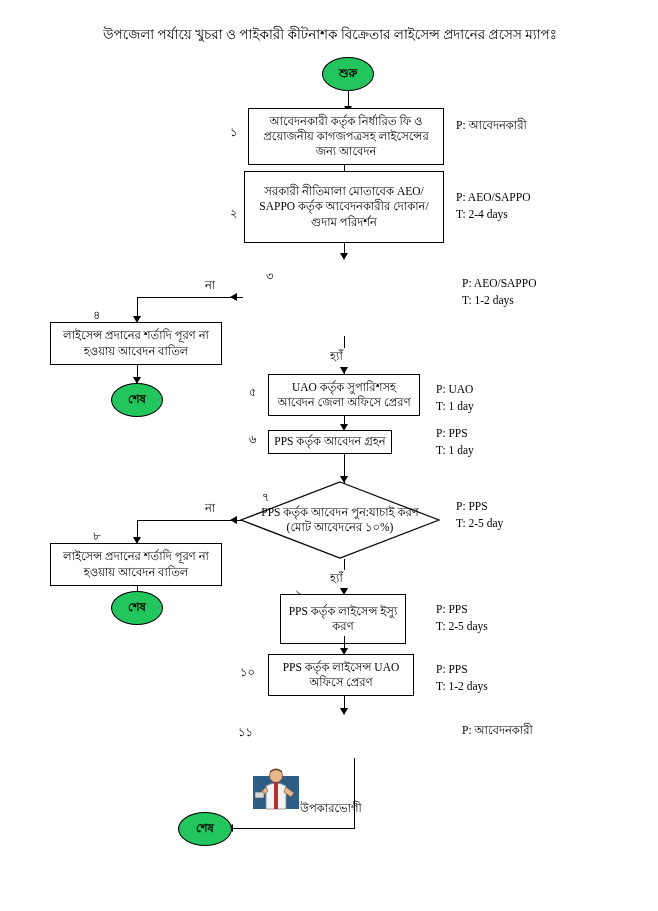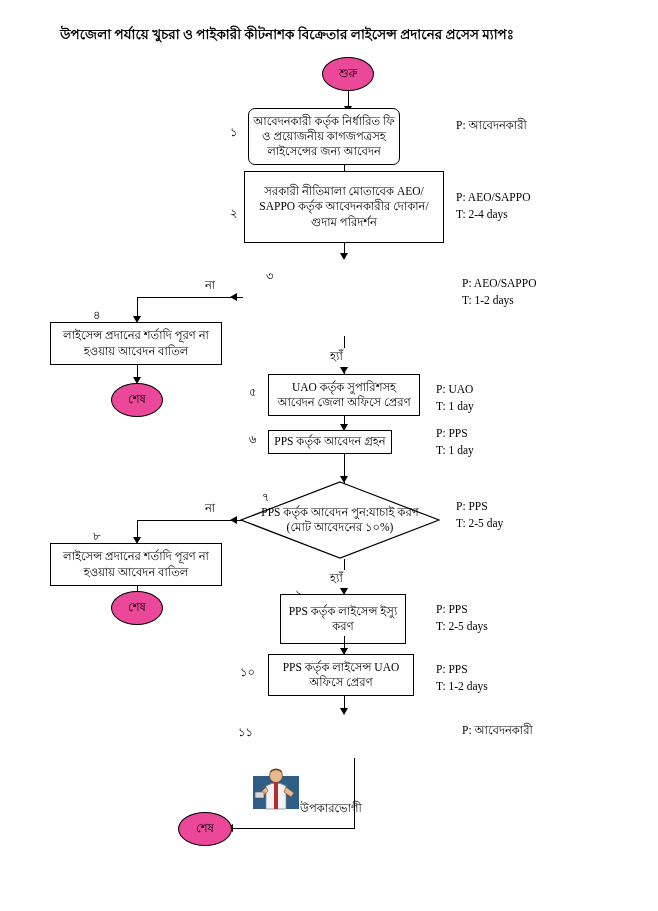--- a/index.html
+++ b/index.html
@@ -16,48 +16,50 @@
     width: 658px;
     height: 911px;
     overflow: hidden;
     background: #ffffff;
   }
   .title {
     position: absolute;
     left: 60px;
     top: 26px;
     width: 540px;
+    text-align: center;
     font-size: 13.5px;
-    font-weight: bold;
+    font-weight: normal;
     line-height: 1.3;
   }
   .node {
     position: absolute;
     box-sizing: border-box;
     border: 1px solid #000000;
     background: #ffffff;
     display: flex;
     align-items: center;
     justify-content: center;
     text-align: center;
     font-size: 11.5px;
     line-height: 1.32;
     padding: 2px 4px;
   }
   .terminator {
     position: absolute;
     box-sizing: border-box;
     border: 1px solid #000000;
-    background: #ec4899;
+    background: #22c55e;
     border-radius: 50%;
     display: flex;
     align-items: center;
     justify-content: center;
     text-align: center;
     font-size: 11.5px;
+    font-weight: bold;
   }
   .diamond-wrap {
     position: absolute;
   }
   .diamond-shape {
     position: absolute;
     left: 0;
     top: 0;
     width: 100%;
     height: 100%;
@@ -124,21 +126,21 @@
 
 <div id="page">
 
   <div class="title">উপজেলা পর্যায়ে খুচরা ও পাইকারী কীটনাশক বিক্রেতার লাইসেন্স প্রদানের প্রসেস ম্যাপঃ</div>
 
   <div class="terminator" style="left:322px; top:57px; width:52px; height:34px;">শুরু</div>
   <div class="line vline" style="left:348px; top:91px; height:17px;"></div>
   <div class="arrow-down" style="left:344px; top:106px;"></div>
 
   <div class="num-label" style="left:230px; top:124px;">১</div>
-  <div class="node" style="left:248px; top:108px; width:152px; height:57px;border-radius:7px;">আবেদনকারী কর্তৃক নির্ধারিত ফি ও প্রয়োজনীয় কাগজপত্রসহ লাইসেন্সের জন্য আবেদন</div>
+  <div class="node" style="left:248px; top:108px; width:196px; height:57px;">আবেদনকারী কর্তৃক নির্ধারিত ফি ও প্রয়োজনীয় কাগজপত্রসহ লাইসেন্সের জন্য আবেদন</div>
   <div class="side-label" style="left:456px; top:117px;">P: আবেদনকারী</div>
   <div class="line vline" style="left:344px; top:165px; height:6px;"></div>
 
   <div class="num-label" style="left:230px; top:205px;">২</div>
   <div class="node" style="left:244px; top:171px; width:200px; height:72px;">সরকারী নীতিমালা মোতাবেক AEO/ SAPPO কর্তৃক আবেদনকারীর দোকান/ গুদাম পরিদর্শন</div>
   <div class="side-label" style="left:456px; top:189px;">P: AEO/SAPPO
 T: 2-4 days</div>
   <div class="line vline" style="left:344px; top:243px; height:12px;"></div>
   <div class="arrow-down" style="left:340px; top:253px;"></div>
 

